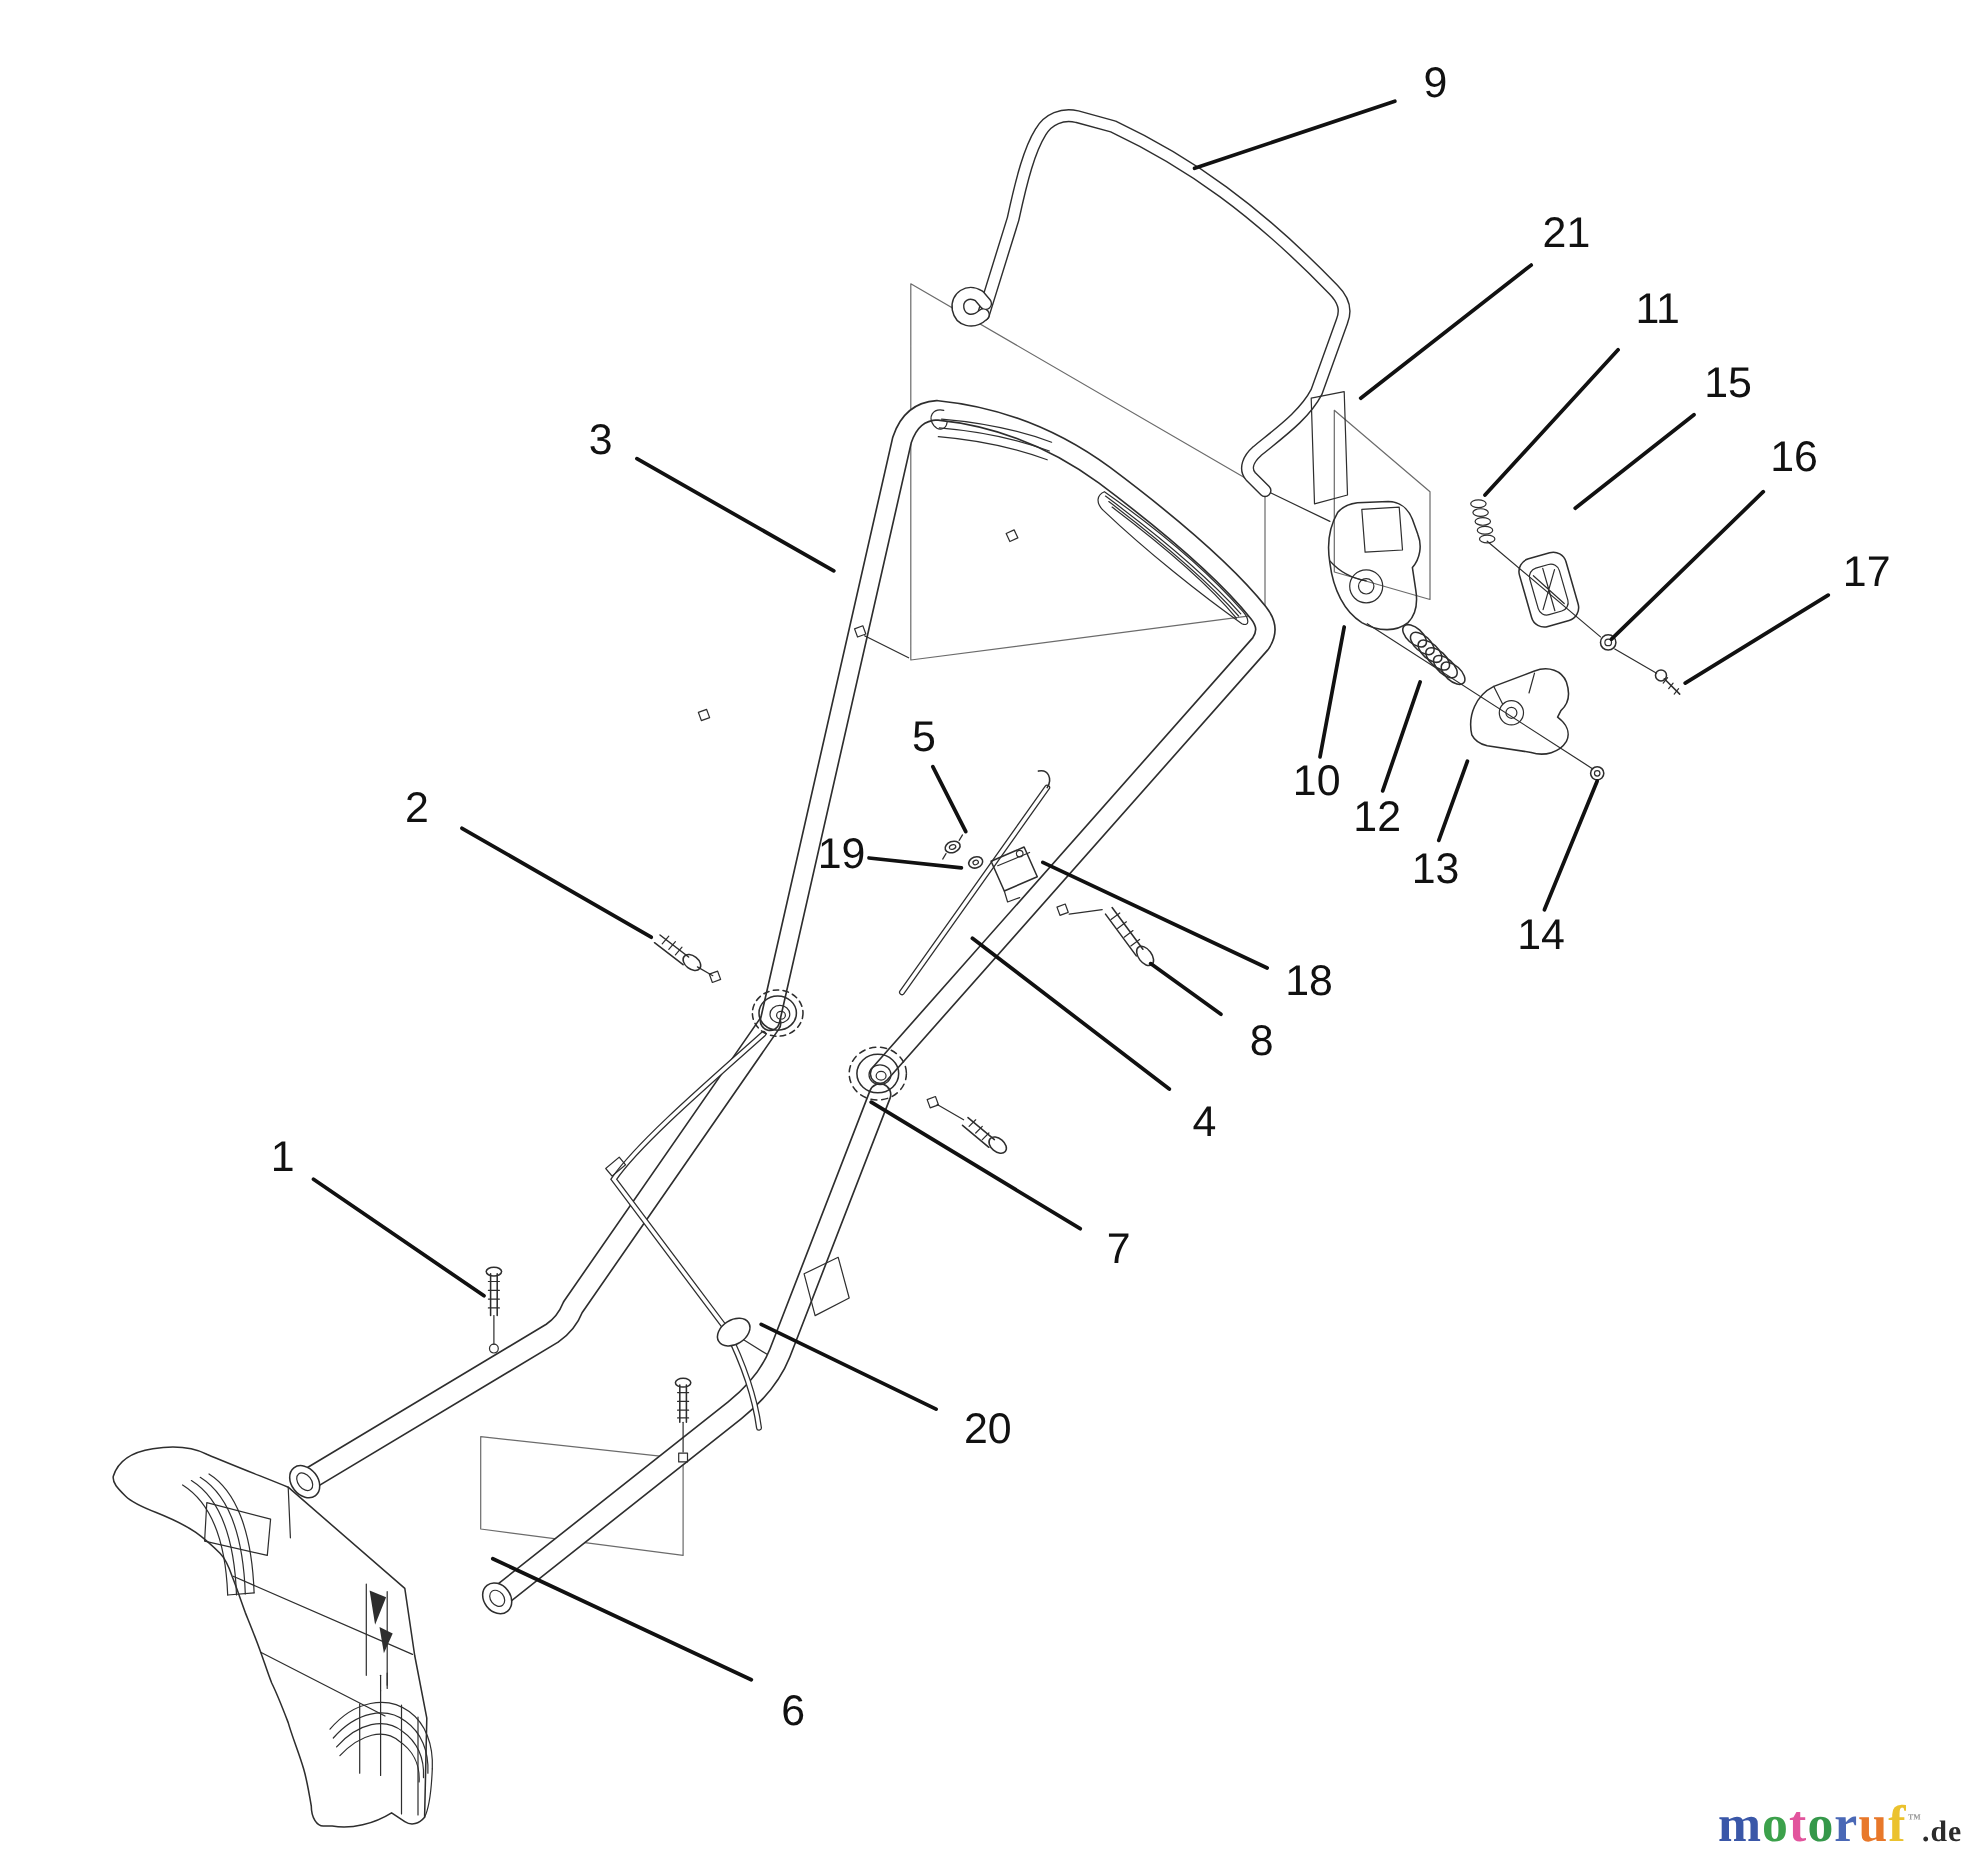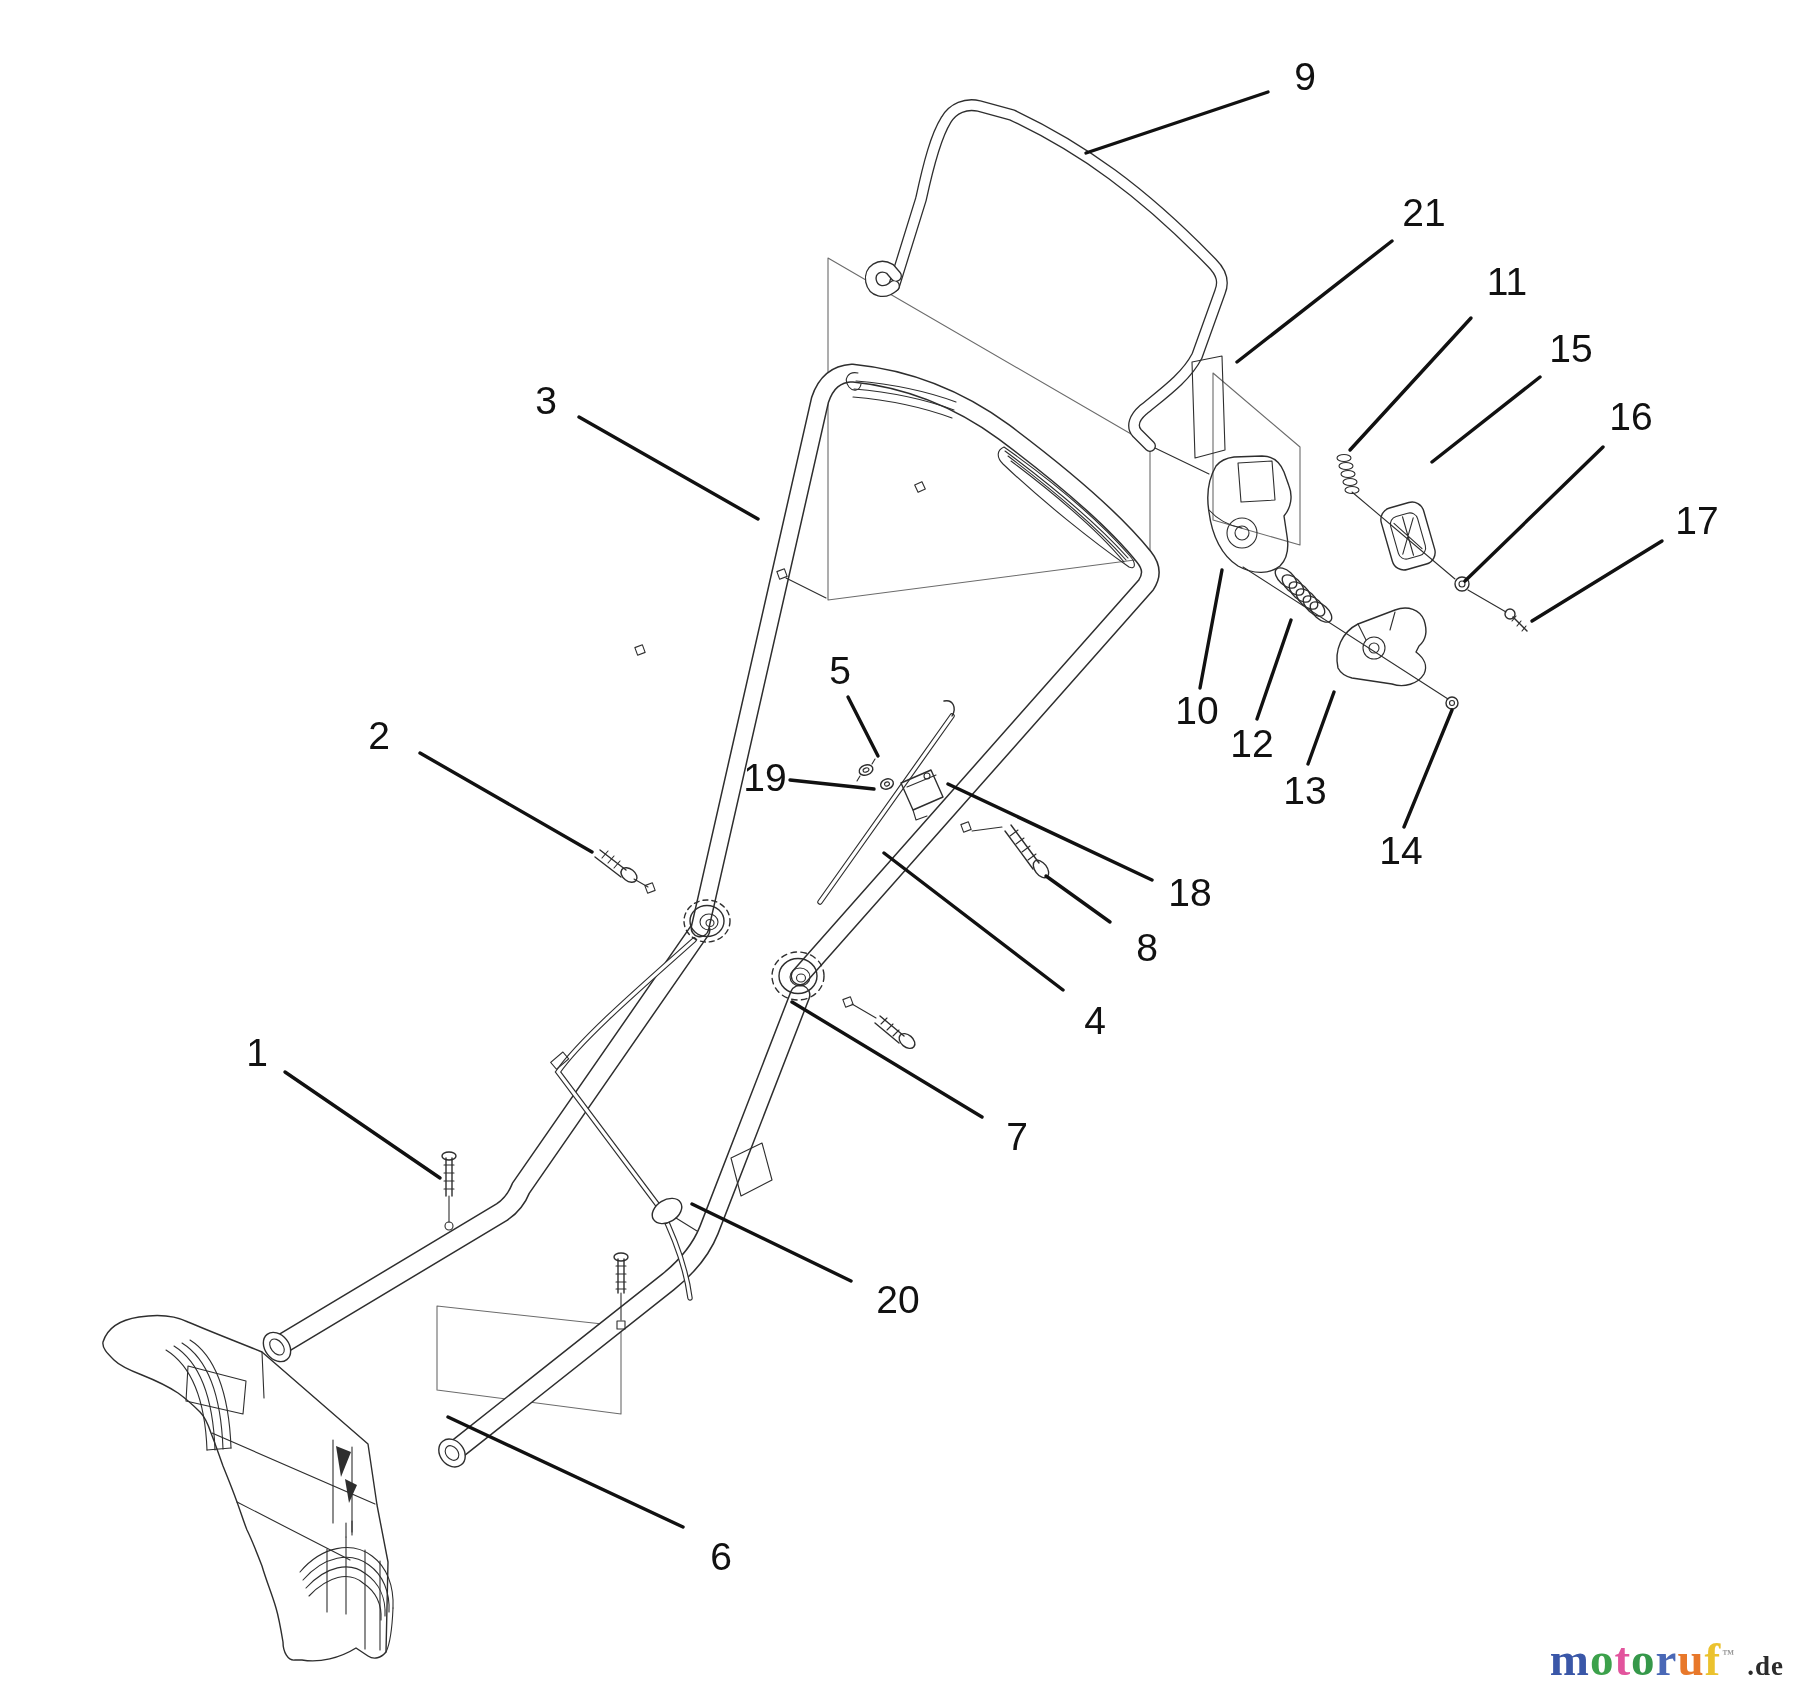--- a/index.html
+++ b/index.html
@@ -22,21 +22,21 @@
   .rod-i{fill:none;stroke:#ffffff;stroke-width:3.2;stroke-linecap:round;}
   .cap {fill:#fff;stroke:#2e2e2e;stroke-width:1.4;}
   
   .leader{stroke:#111;stroke-width:3.4;stroke-linecap:round;}
   .callout-num{font-family:"Liberation Sans",sans-serif;font-size:39px;font-weight:400;
                fill:#111;text-anchor:middle;dominant-baseline:central;}
   
   .logo{position:absolute;right:16px;bottom:4px;font-family:"Liberation Serif",serif;
         font-size:47px;font-weight:700;letter-spacing:1px;line-height:1;user-select:none;}
   .logo .tm{font-size:12px;color:#9a9a9a;vertical-align:super;margin-left:1px;}
-  .logo .de{font-size:27px;font-weight:700;margin-left:12px;}
+  .logo .de{font-size:27px;font-weight:700;}
 </style>
 </head>
 <body>
 
 <div class="stage">
 
 <svg width="1800" height="1687" viewBox="0 0 1800 1687">
 
   <g>
     <path class="plane" d="M828,258 L1150,445 L1150,558 L828,600 Z"></path>

